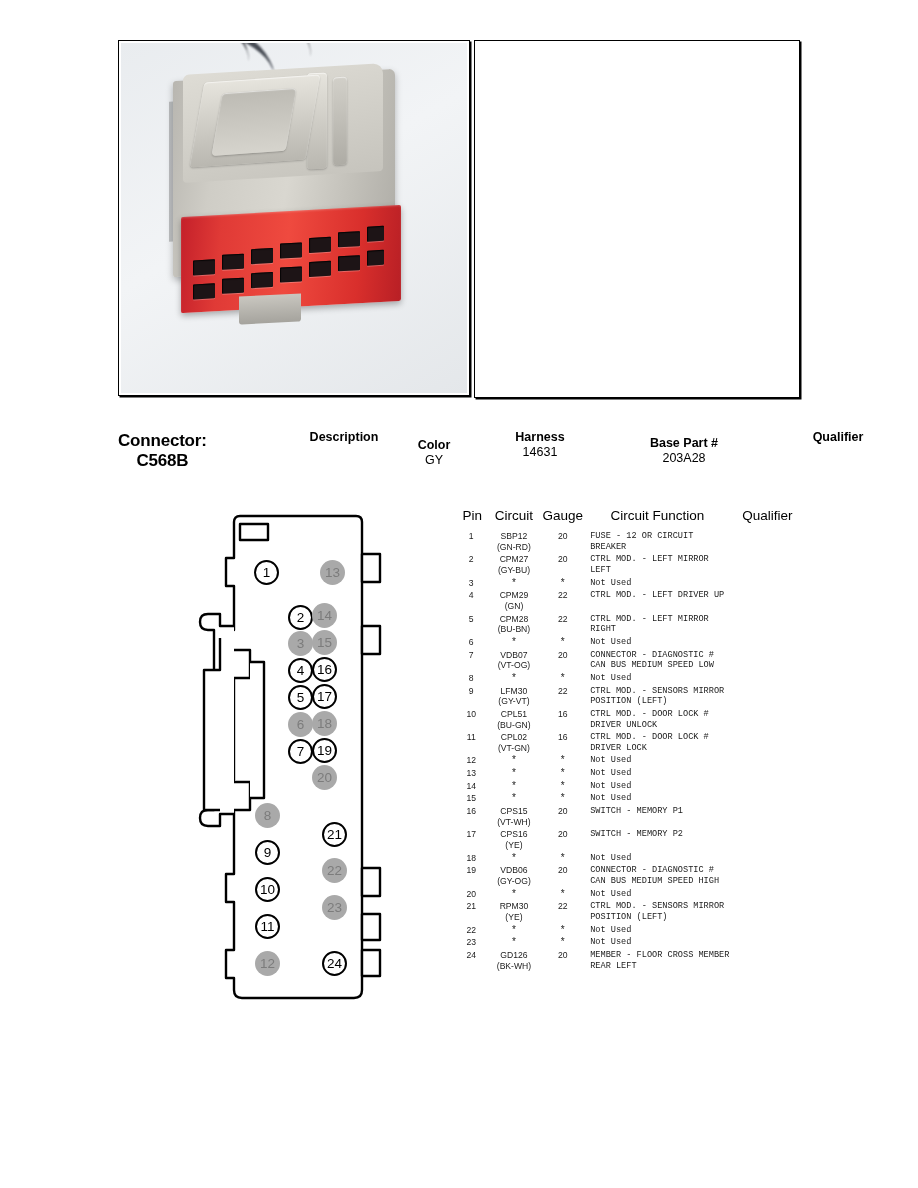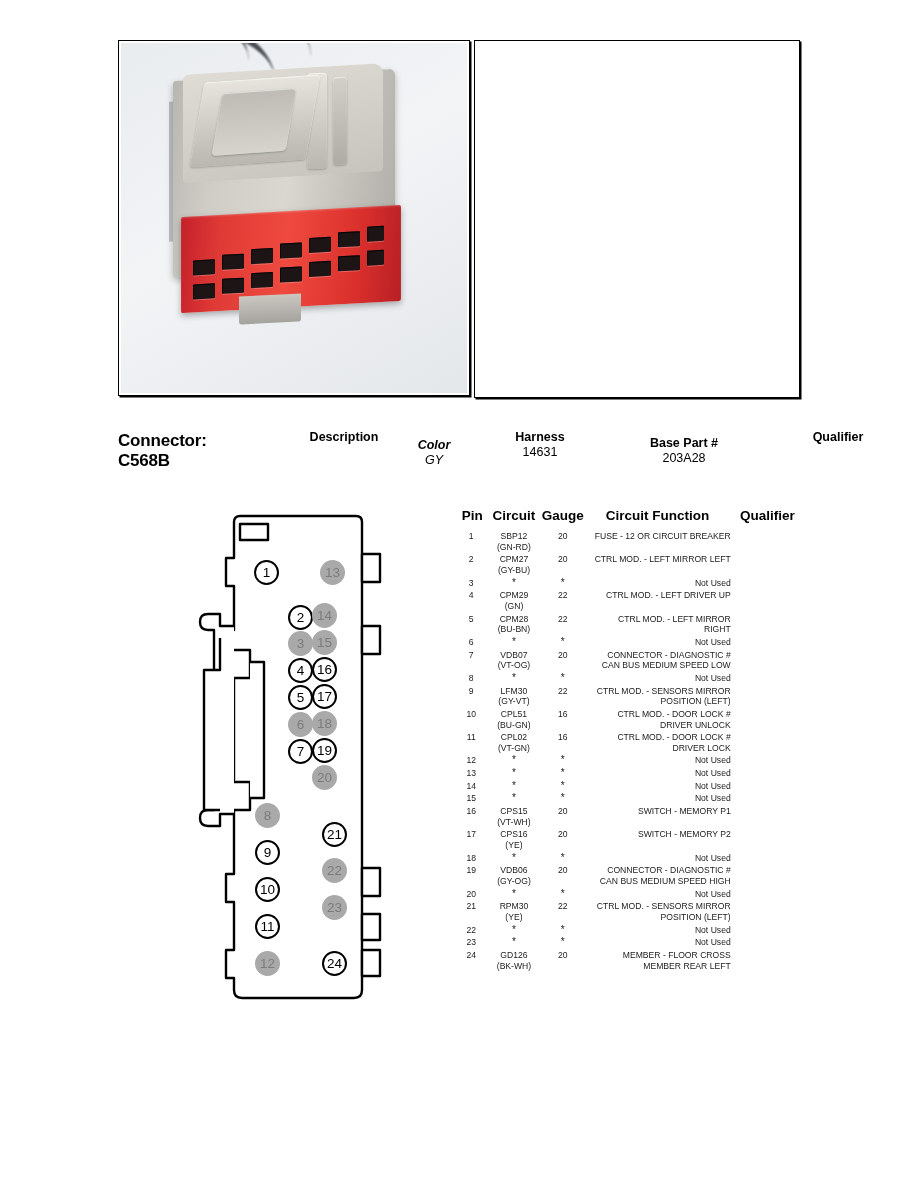--- a/index.html
+++ b/index.html
@@ -82,60 +82,60 @@
   #red-foot{
     position:absolute;left:118px;top:252px;width:62px;height:28px;
     background:linear-gradient(180deg,#c9c7c0,#a5a39d);transform:skewY(-3deg);border-radius:0 0 3px 3px;
   }
 
   
   #meta{position:absolute;left:118px;top:428px;width:700px;height:56px;}
   .meta-cell{position:absolute;text-align:center;line-height:1.18;}
   .meta-label{font-weight:bold;font-size:12.5px;}
   .meta-value{font-size:12.5px;}
-  #m-conn{left:0;top:3px;text-align:left;}
+  #m-conn{left:0;top:3px;text-align:center;}
   #m-conn .meta-label{font-size:17px;letter-spacing:-.2px;}
   #m-conn .meta-value{font-size:17px;font-weight:bold;letter-spacing:-.2px;}
   #m-desc{left:122px;top:2px;width:148px;margin-left:30px;}
-  #m-color{left:280px;top:10px;width:72px;font-style:italic;}
+  #m-color{left:280px;top:10px;width:72px;}
   #m-harness{left:362px;top:2px;width:120px;}
   #m-base{left:496px;top:8px;width:140px;}
   #m-hard{left:650px;top:2px;width:140px;}
 
   
   #diagram{position:absolute;left:190px;top:510px;width:220px;height:520px;}
   #diagram svg{display:block;}
   .pin{
     position:absolute;width:25px;height:25px;border-radius:50%;
     box-sizing:border-box;display:flex;align-items:center;justify-content:center;
     font-size:13.5px;line-height:1;
   }
   .pin.used{border:2px solid #000;background:#fff;color:#000;}
   .pin.unused{border:none;background:#a9a9a9;color:#7c7c7c;}
 
   
   #table-wrap{position:absolute;left:458px;top:508px;width:360px;}
   table{border-collapse:collapse;width:346px;}
   thead th{
-    font-size:13.5px;font-weight:bold;padding:0 0 7px 0;
+    font-size:13.5px;font-weight:normal;padding:0 0 7px 0;
     text-align:center;white-space:nowrap;
   }
   th.c-pin{width:26px;}
   th.c-cir{width:54px;}
   th.c-gau{width:42px;}
   th.c-fun{width:138px;}
   th.c-qua{width:72px;}
   tbody td{
     font-size:8.6px;vertical-align:top;padding:1px 0 1px 0;
     line-height:1.24;color:#1a1a1a;
   }
   td.c-pin{text-align:center;width:26px;padding-right:2px;}
   td.c-cir{text-align:center;width:54px;}
   td.c-gau{text-align:center;width:42px;}
-  td.c-fun{text-align:right;width:138px;padding-left:6px;}
+  td.c-fun{text-align:left;width:138px;padding-left:6px;font-family:Liberation Mono, monospace;}
   td.c-qua{width:72px;}
   td .star{font-size:10px;line-height:1;}
   .cir-name{display:block;}
   .cir-col{display:block;}
 </style>
 </head>
 <body>
 
 <div id="top-block">
 

